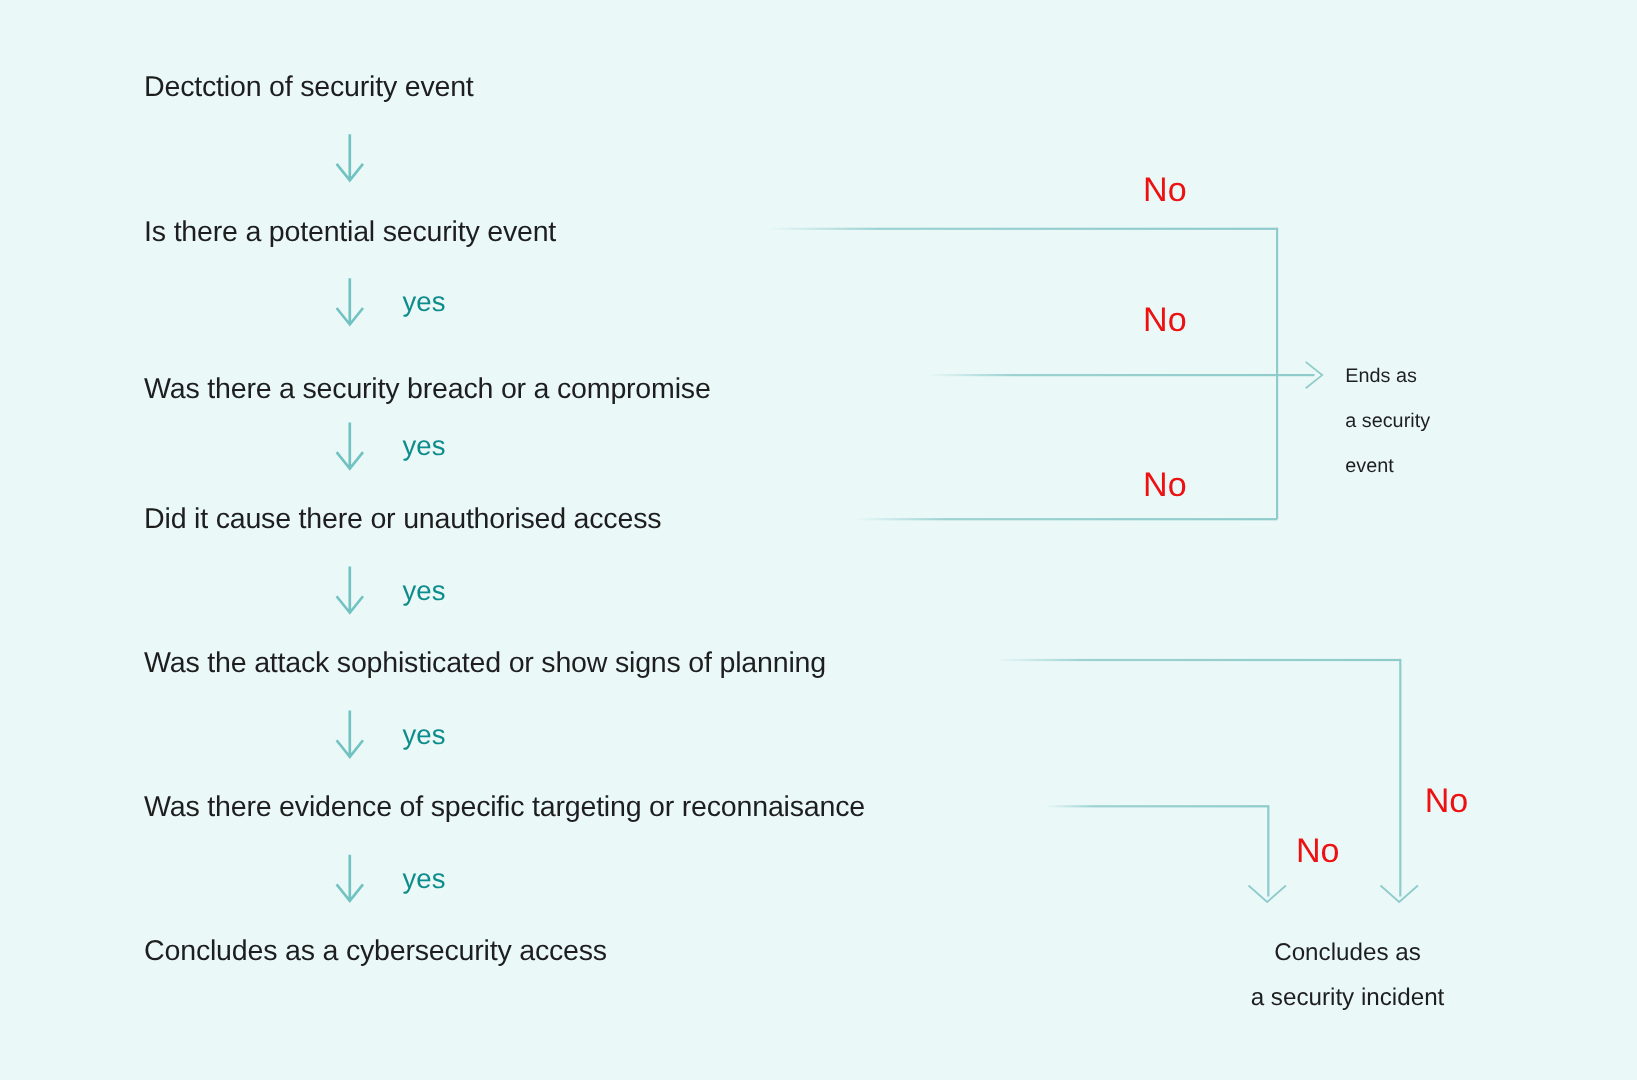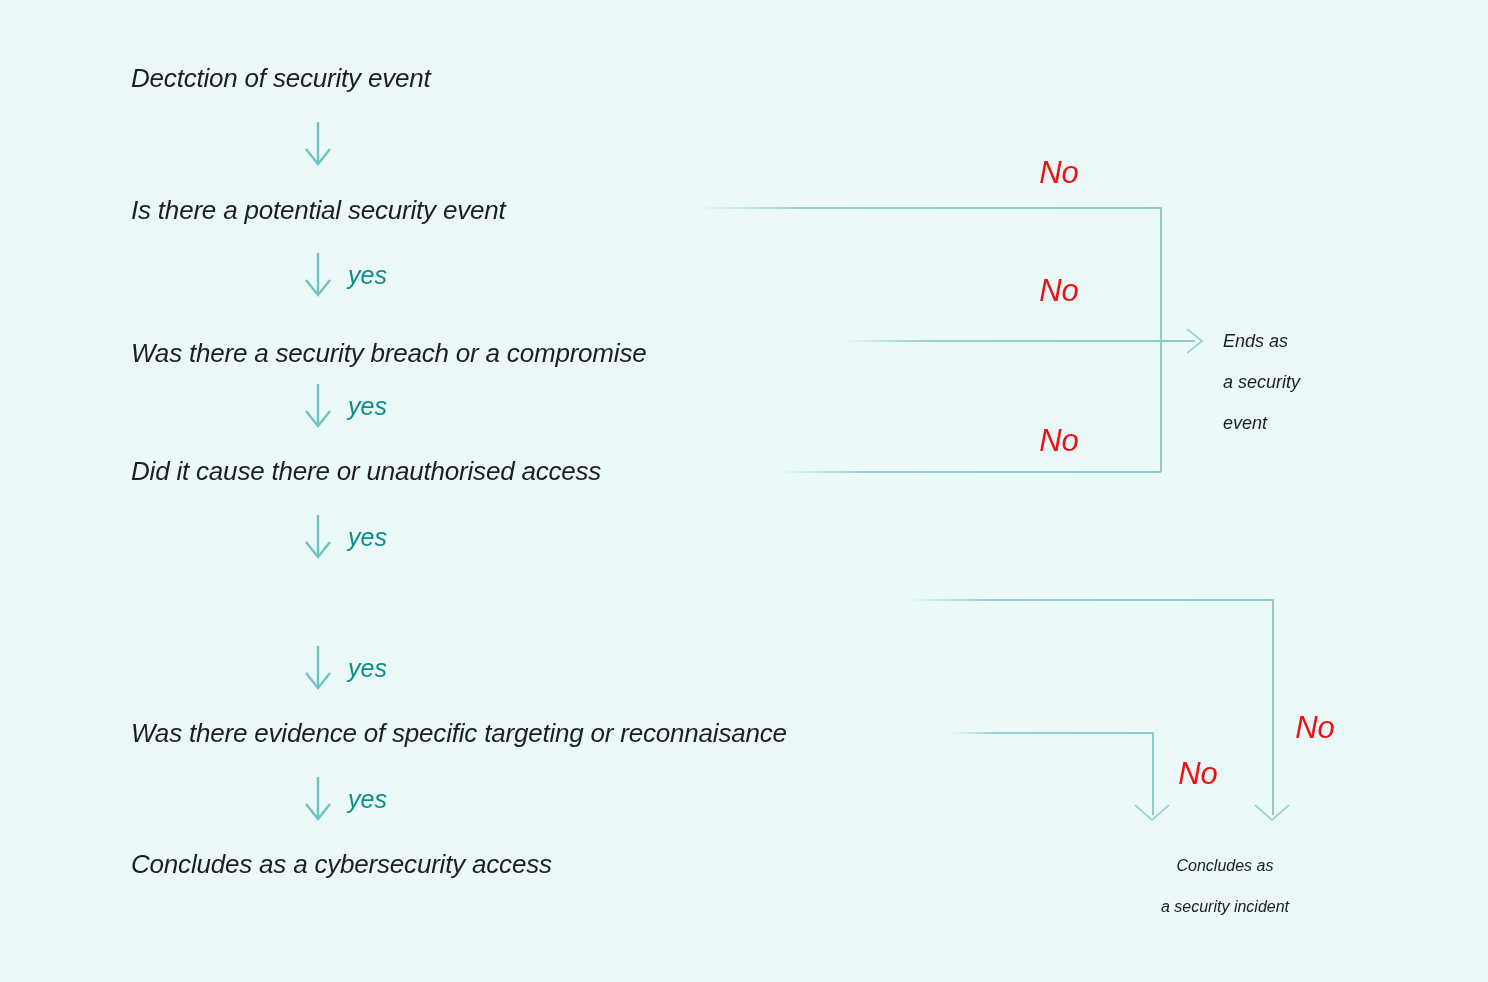--- a/index.html
+++ b/index.html
@@ -6,29 +6,29 @@
     --background:#EAF8F8;
     --text:#1E1E1E;
     --arrow-teal:#73C2C2;
     --line-teal:#8FCBCB;
     --yes-teal:#0E8C8C;
     --no-red:#EE1111;
   }
   *{margin:0;padding:0;box-sizing:border-box;}
   html,body{width:1488px;height:982px;}
   body{font-family:"Liberation Sans","DejaVu Sans",sans-serif;background:var(--background);}
-  .canvas{position:relative;width:1488px;height:982px;background:var(--background);overflow:hidden;font-style:italic;}
+  .canvas{position:relative;width:1488px;height:982px;background:var(--background);overflow:hidden;}
 
   .step{
     position:absolute;left:131px;
     font-size:26px;line-height:40px;font-weight:500;
     color:var(--text);letter-spacing:-0.2px;white-space:nowrap;
   }
   .yes{
-    position:absolute;left:348px;
+    position:absolute;left:366px;
     font-size:25px;line-height:32px;font-weight:500;
     color:var(--yes-teal);
   }
   .no{
     position:absolute;transform:translate(-50%,-50%);
     font-size:31px;line-height:30px;font-weight:500;
     color:var(--no-red);
   }
   .down-arrow{position:absolute;width:32px;height:46px;}
   .down-arrow path{stroke:var(--arrow-teal);stroke-width:2.4;fill:none;}
@@ -40,32 +40,33 @@
   .vline{position:absolute;width:1.5px;background:var(--line-teal);}
   .chevron path{stroke:var(--line-teal);stroke-width:1.6;fill:none;}
   .chevron{position:absolute;}
 
   .end-block{
     position:absolute;left:1223px;top:321px;
     font-size:18px;line-height:41px;font-weight:500;color:var(--text);
   }
   .conclude-block{
     position:absolute;left:1025px;top:845px;width:400px;
-    text-align:center;font-size:16px;line-height:41px;font-weight:500;color:var(--text);
+    text-align:center;font-size:22px;line-height:41px;font-weight:500;color:var(--text);
   }
 </style>
 </head>
 <body>
 
 <div class="canvas">
 
   <div class="step" style="top:58px">Dectction of security event</div>
   <div class="step" style="top:190px">Is there a potential security event</div>
   <div class="step" style="top:333px">Was there a security breach or a compromise</div>
   <div class="step" style="top:451px">Did it cause there or unauthorised access</div>
+  <div class="step" style="top:582px">Was the attack sophisticated or show signs of planning</div>
   <div class="step" style="top:713px">Was there evidence of specific targeting or reconnaisance</div>
   <div class="step" style="top:844px">Concludes as a cybersecurity access</div>
 
   <svg class="down-arrow" style="left:302px;top:121px" viewBox="0 0 32 46">
       <path d="M16 1 V42 M4 28 L16 43 L28 28"></path>
     </svg>
   <svg class="down-arrow" style="left:302px;top:252px" viewBox="0 0 32 46">
       <path d="M16 1 V42 M4 28 L16 43 L28 28"></path>
     </svg>
   <svg class="down-arrow" style="left:302px;top:383px" viewBox="0 0 32 46">

